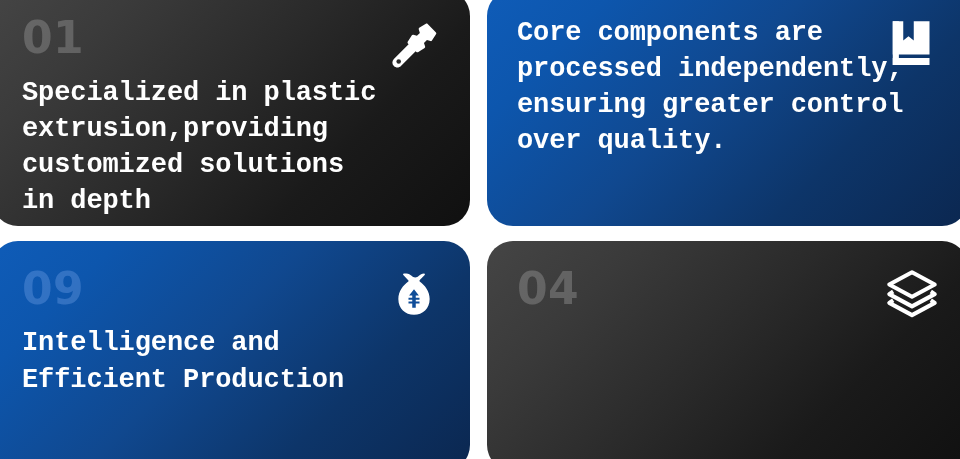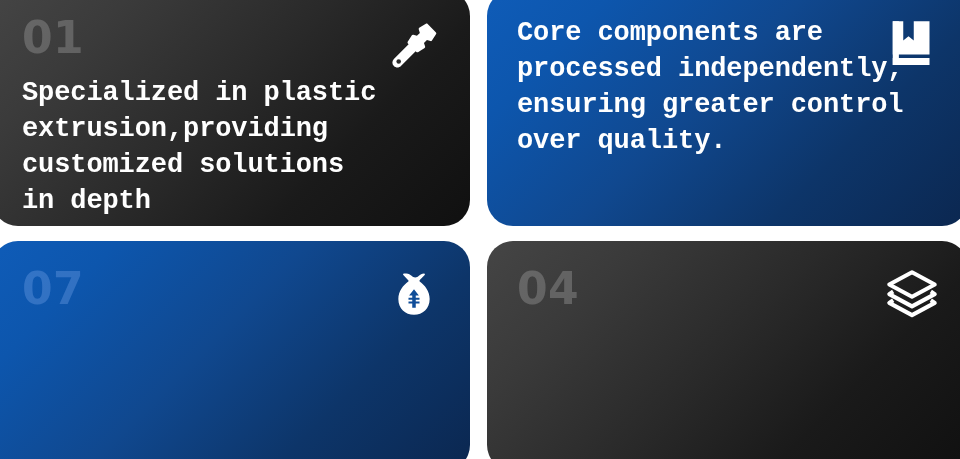--- a/index.html
+++ b/index.html
@@ -104,21 +104,22 @@
     <span class="card-icon">
       <svg viewBox="0 0 64 64" aria-hidden="true">
         <path fill="#ffffff" d="M10 6h12v22l6-5 6 5V6h18v38H10z"></path>
         <rect x="10" y="48" width="42" height="8" fill="#ffffff"></rect>
         <rect x="10" y="6" width="7" height="50" fill="#ffffff"></rect>
       </svg>
     </span>
   </div>
 
   <div class="card card-3 blue-surface">
-    <div class="num num-blue">07</div>
+    <div class="num num-blue">09</div>
+    <div class="headline headline-narrow">Intelligence and Efficient Production</div>
     <span class="card-icon">
       <svg viewBox="0 0 64 64" aria-hidden="true">
         <path fill="#ffffff" d="M20.5 7.5c-.9 0-1.3 1-.7 1.6l5.6 5.9c.5.5.4 1.1.1 1.5-5.8 4-11.4 11.2-11.4 20.1 0 11.1 7.9 18 17.9 18s17.9-6.9 17.9-18c0-8.9-5.6-16.1-11.4-20.1-.4-.4-.4-1 .1-1.5l5.6-5.9c.6-.6.2-1.6-.7-1.6-2.6 0-4.3 1.3-5.9 2.5-1.3 1-2.5 1.9-4.2 1.9s-2.9-.9-4.2-1.9c-1.6-1.2-3.3-2.5-5.9-2.5z"></path>
         <path fill="#0f4d99" d="M32 25.5l-5.6 7.2h3.6v2.3h-4.3v2.4h4.3v2h-4.3v2.4h4.3v4.8h4v-4.8h4.3v-2.4h-4.3v-2h4.3v-2.4h-4.3v-2.3h3.6z"></path>
       </svg>
     </span>
   </div>
 
   <div class="card card-4 dark-surface">
     <div class="num num-dark">04</div>

